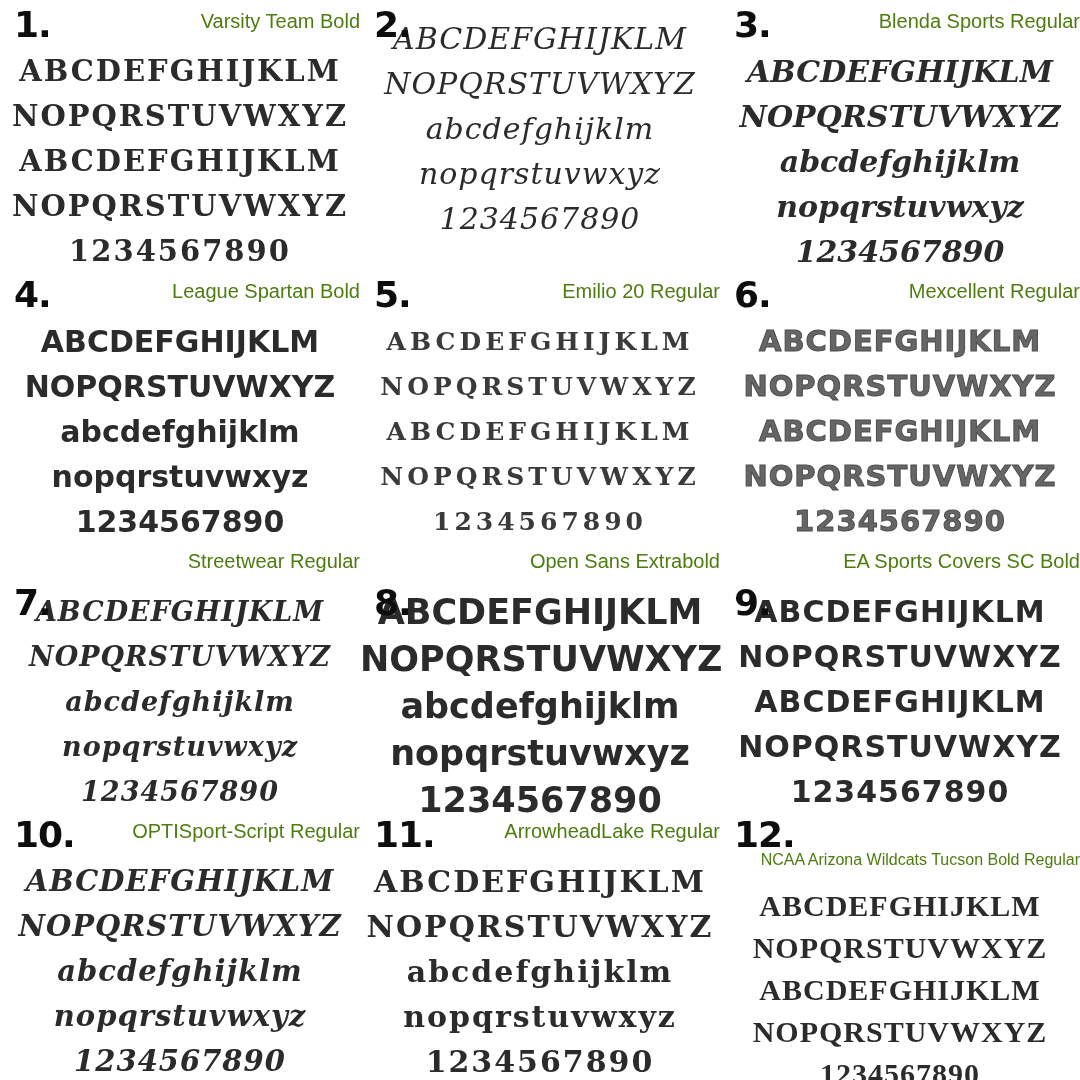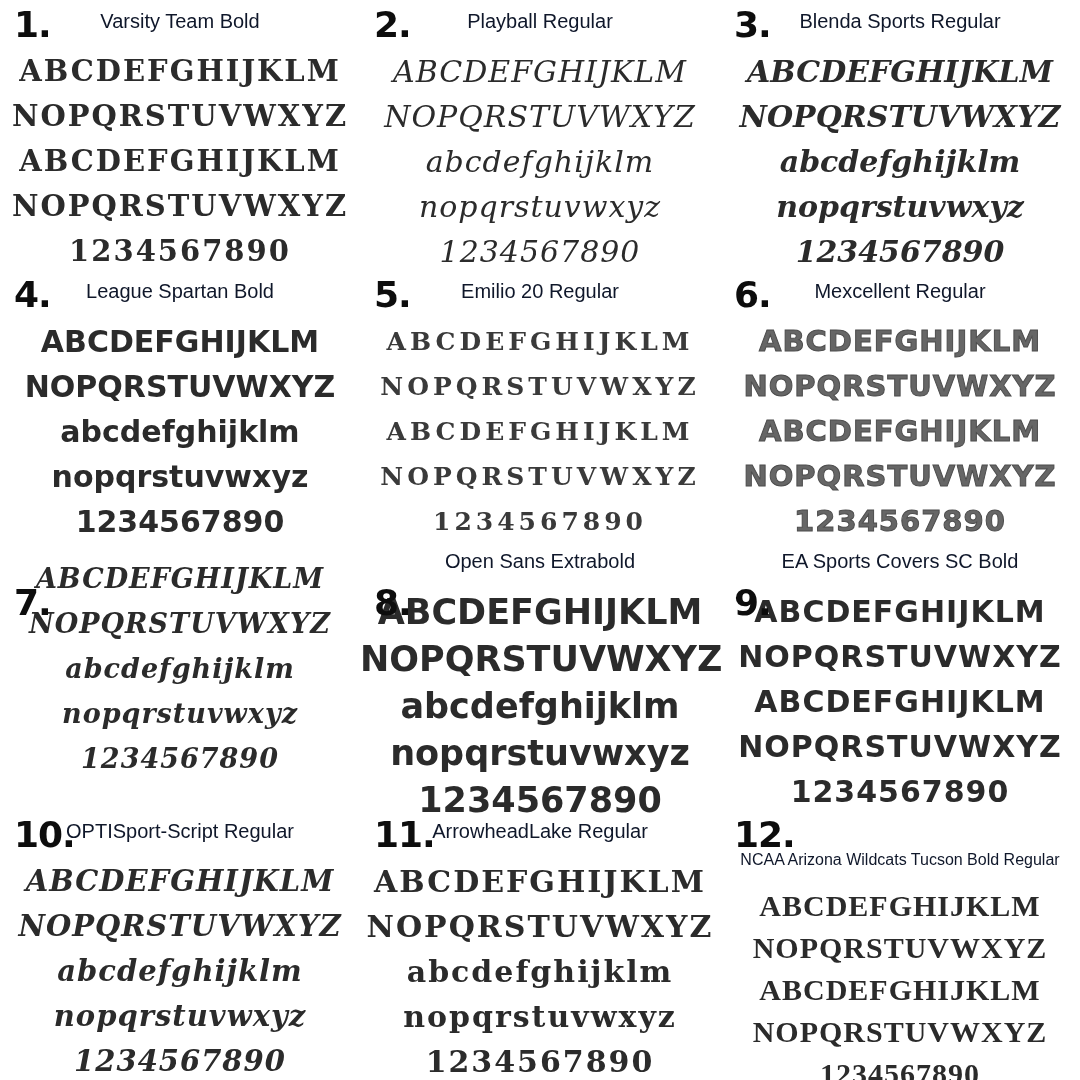--- a/index.html
+++ b/index.html
@@ -12,22 +12,23 @@
   }
   .cell{position:relative;text-align:center;overflow:visible;}
   .num{
     position:absolute;left:14px;top:4px;
     font-family:"DejaVu Sans",sans-serif;font-weight:900;
     font-size:36px;color:#0d0d0d;letter-spacing:-1px;
   }
   .num-low{top:42px;}
   .label{
     margin:10px 0 2px 0;
-    font-size:20px;font-weight:400;color:#0f172a;
+    font-size:20px;font-weight:400;color:#4d7c0f;
     font-family:"Liberation Sans",sans-serif;
+    text-align:right;
   }
   .lines{margin-top:16px;}
   .line{white-space:nowrap;line-height:45px;color:#2b2b2b;}
   
   .s1 .line{font-family:"DejaVu Serif",serif;font-weight:900;font-size:29px;letter-spacing:2px;}
   
   .s2 .line{font-family:"DejaVu Serif",serif;font-style:italic;font-weight:500;font-size:30px;letter-spacing:1px;}
   
   .s3 .line{font-family:"DejaVu Serif",serif;font-style:italic;font-weight:800;font-size:30px;}
   
@@ -62,21 +63,20 @@
       <div class="line">ABCDEFGHIJKLM</div>
       <div class="line">NOPQRSTUVWXYZ</div>
       <div class="line">ABCDEFGHIJKLM</div>
       <div class="line">NOPQRSTUVWXYZ</div>
       <div class="line">1234567890</div>
     </div>
   </section>
 
   <section class="cell s2">
     <span class="num">2.</span>
-    <div class="label">Playball Regular</div>
     <div class="lines">
       <div class="line">ABCDEFGHIJKLM</div>
       <div class="line">NOPQRSTUVWXYZ</div>
       <div class="line">abcdefghijklm</div>
       <div class="line">nopqrstuvwxyz</div>
       <div class="line">1234567890</div>
     </div>
   </section>
 
   <section class="cell s3">
@@ -122,20 +122,21 @@
       <div class="line">ABCDEFGHIJKLM</div>
       <div class="line">NOPQRSTUVWXYZ</div>
       <div class="line">ABCDEFGHIJKLM</div>
       <div class="line">NOPQRSTUVWXYZ</div>
       <div class="line">1234567890</div>
     </div>
   </section>
 
   <section class="cell s7">
     <span class="num num-low">7.</span>
+    <div class="label">Streetwear Regular</div>
     <div class="lines">
       <div class="line">ABCDEFGHIJKLM</div>
       <div class="line">NOPQRSTUVWXYZ</div>
       <div class="line">abcdefghijklm</div>
       <div class="line">nopqrstuvwxyz</div>
       <div class="line">1234567890</div>
     </div>
   </section>
 
   <section class="cell s8">

